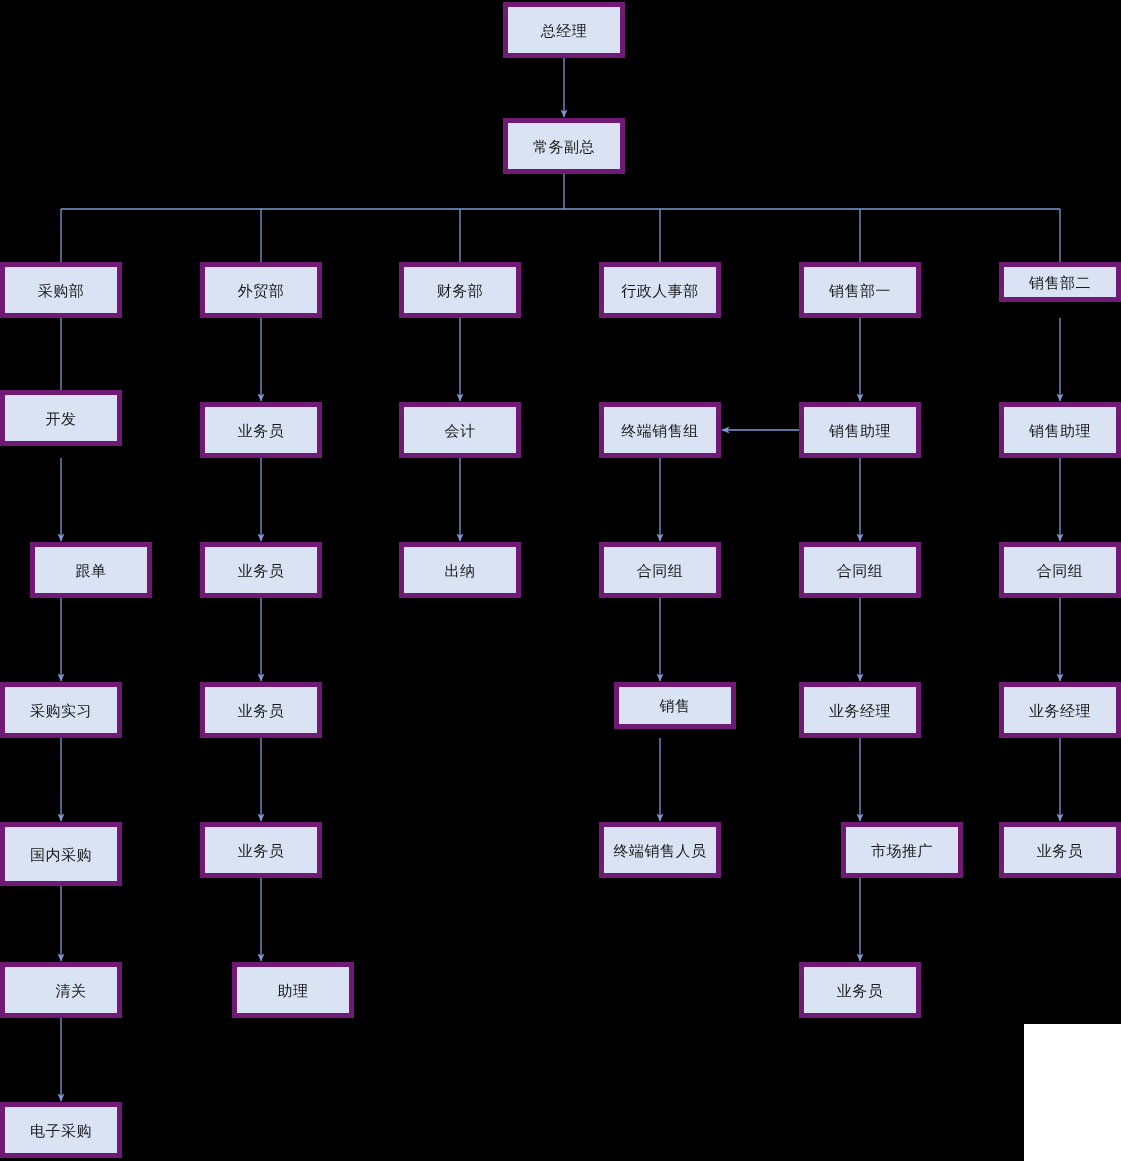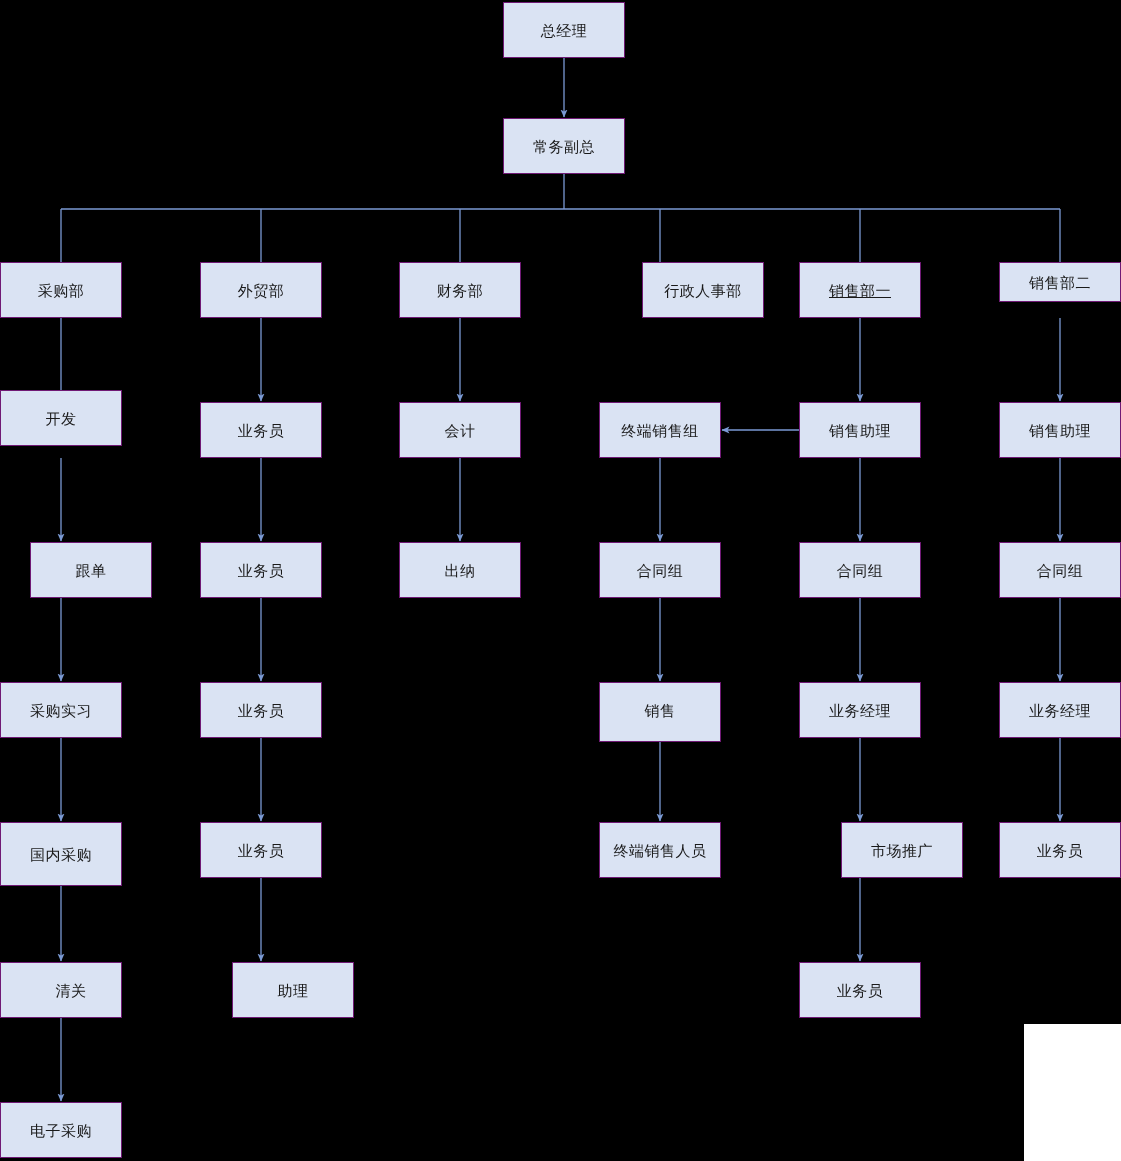--- a/index.html
+++ b/index.html
@@ -20,21 +20,21 @@
     left: 0;
     top: 0;
     width: 1121px;
     height: 1161px;
     pointer-events: none;
   }
   .node {
     position: absolute;
     box-sizing: border-box;
     background: #dae3f3;
-    border: 1px solid #701a75;
+    border: 5px solid #701a75;
     display: flex;
     align-items: center;
     justify-content: center;
     color: #1a1a1a;
     font-size: 15px;
     letter-spacing: 0.5px;
     white-space: nowrap;
     z-index: 2;
   }
   .node-label {
@@ -108,24 +108,24 @@
       </div>
       <div class="node" style="left: 0px; top: 262px; width: 122px; height: 56px;">
         <span class="node-label">采购部</span>
       </div>
       <div class="node" style="left: 200px; top: 262px; width: 122px; height: 56px;">
         <span class="node-label">外贸部</span>
       </div>
       <div class="node" style="left: 399px; top: 262px; width: 122px; height: 56px;">
         <span class="node-label">财务部</span>
       </div>
-      <div class="node" style="left: 599px; top: 262px; width: 122px; height: 56px; margin-left: 43px;">
+      <div class="node" style="left: 599px; top: 262px; width: 122px; height: 56px;">
         <span class="node-label">行政人事部</span>
       </div>
-      <div class="node" style="left: 799px; top: 262px; width: 122px; height: 56px; text-decoration: underline;">
+      <div class="node" style="left: 799px; top: 262px; width: 122px; height: 56px;">
         <span class="node-label">销售部一</span>
       </div>
       <div class="node" style="left: 999px; top: 262px; width: 122px; height: 40px;">
         <span class="node-label">销售部二</span>
       </div>
       <div class="node" style="left: 0px; top: 390px; width: 122px; height: 56px;">
         <span class="node-label">开发</span>
       </div>
       <div class="node" style="left: 200px; top: 402px; width: 122px; height: 56px;">
         <span class="node-label">业务员</span>
@@ -159,21 +159,21 @@
       </div>
       <div class="node" style="left: 999px; top: 542px; width: 122px; height: 56px;">
         <span class="node-label">合同组</span>
       </div>
       <div class="node" style="left: 0px; top: 682px; width: 122px; height: 56px;">
         <span class="node-label">采购实习</span>
       </div>
       <div class="node" style="left: 200px; top: 682px; width: 122px; height: 56px;">
         <span class="node-label">业务员</span>
       </div>
-      <div class="node" style="left: 599px; top: 682px; width: 122px; height: 60px; font-family: Liberation Mono, monospace;">
+      <div class="node" style="left: 614px; top: 682px; width: 122px; height: 47px;">
         <span class="node-label">销售</span>
       </div>
       <div class="node" style="left: 799px; top: 682px; width: 122px; height: 56px;">
         <span class="node-label">业务经理</span>
       </div>
       <div class="node" style="left: 999px; top: 682px; width: 122px; height: 56px;">
         <span class="node-label">业务经理</span>
       </div>
       <div class="node" style="left: 0px; top: 822px; width: 122px; height: 64px;">
         <span class="node-label">国内采购</span>

